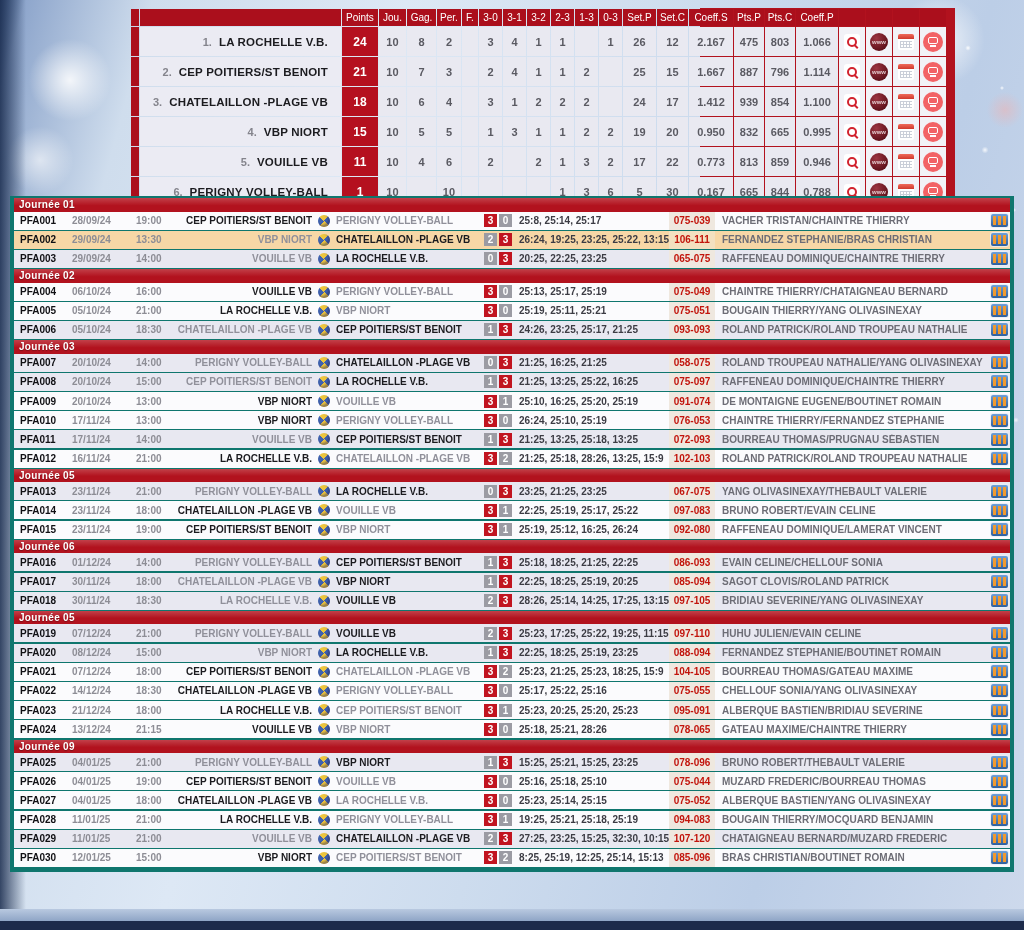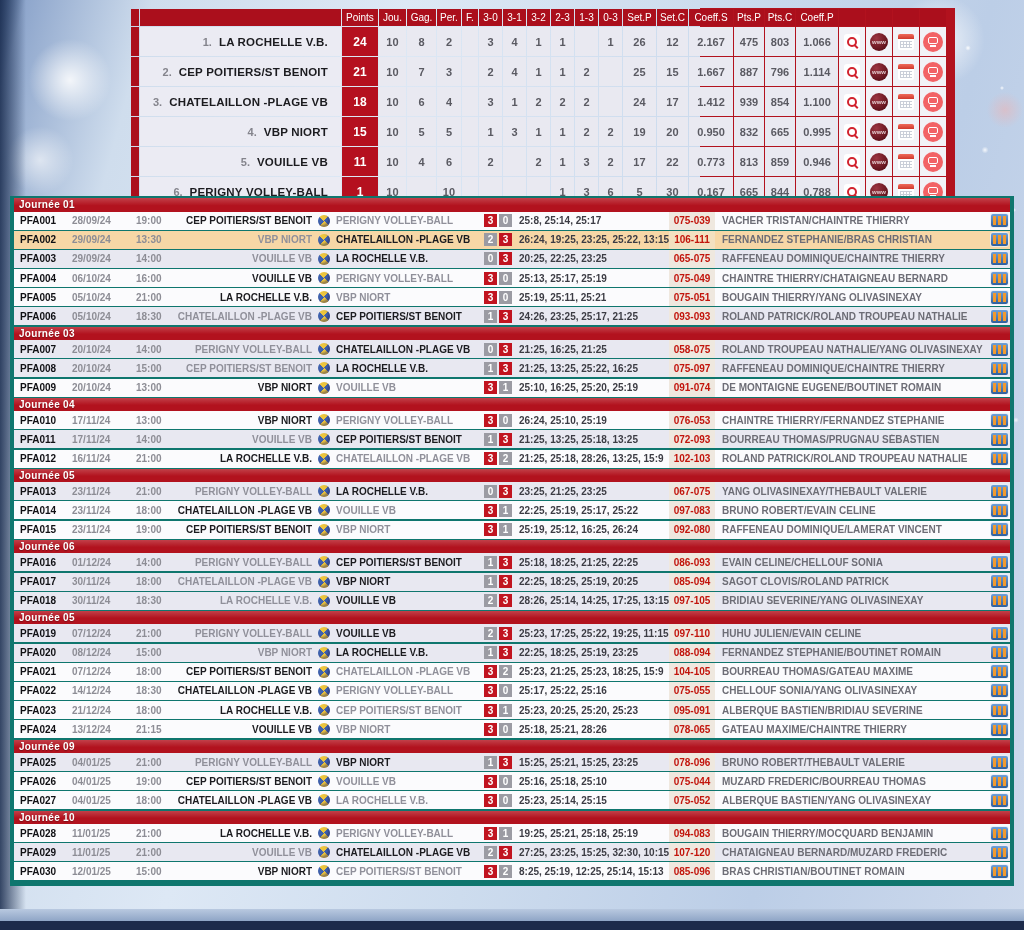--- a/index.html
+++ b/index.html
@@ -327,20 +327,21 @@
       <div class="m-away"><span class="tw">LA ROCHELLE V.B.</span></div>
       <div class="sb lose">0</div>
       <div class="sb win">3</div>
       <div class="m-sets">20:25, 22:25, 23:25</div>
       <div class="m-total">065-075</div>
       <div class="m-refs">RAFFENEAU DOMINIQUE/CHAINTRE THIERRY</div>
       <div class="m-sheetc">
         <span class="ico-sheet"></span>
       </div>
     </div>
+    <div class="jheader">Journée 02</div>
     <div class="mrow">
       <div class="m-code">PFA004</div>
       <div class="m-date">06/10/24</div>
       <div class="m-time">16:00</div>
       <div class="m-home"><span class="tw">VOUILLE VB</span></div>
       <div class="m-ballc">
         <span class="ball"></span>
       </div>
       <div class="m-away"><span class="tl">PERIGNY VOLLEY-BALL</span></div>
       <div class="sb win">3</div>
@@ -436,21 +437,20 @@
       <div class="m-away"><span class="tl">VOUILLE VB</span></div>
       <div class="sb win">3</div>
       <div class="sb lose">1</div>
       <div class="m-sets">25:10, 16:25, 25:20, 25:19</div>
       <div class="m-total">091-074</div>
       <div class="m-refs">DE MONTAIGNE EUGENE/BOUTINET ROMAIN</div>
       <div class="m-sheetc">
         <span class="ico-sheet"></span>
       </div>
     </div>
-    <div class="jheader">Journée 04</div>
     <div class="mrow">
       <div class="m-code">PFA010</div>
       <div class="m-date">17/11/24</div>
       <div class="m-time">13:00</div>
       <div class="m-home"><span class="tw">VBP NIORT</span></div>
       <div class="m-ballc">
         <span class="ball"></span>
       </div>
       <div class="m-away"><span class="tl">PERIGNY VOLLEY-BALL</span></div>
       <div class="sb win">3</div>
@@ -765,21 +765,20 @@
       <div class="m-away"><span class="tl">LA ROCHELLE V.B.</span></div>
       <div class="sb win">3</div>
       <div class="sb lose">0</div>
       <div class="m-sets">25:23, 25:14, 25:15</div>
       <div class="m-total">075-052</div>
       <div class="m-refs">ALBERQUE BASTIEN/YANG OLIVASINEXAY</div>
       <div class="m-sheetc">
         <span class="ico-sheet"></span>
       </div>
     </div>
-    <div class="jheader">Journée 10</div>
     <div class="mrow">
       <div class="m-code">PFA028</div>
       <div class="m-date">11/01/25</div>
       <div class="m-time">21:00</div>
       <div class="m-home"><span class="tw">LA ROCHELLE V.B.</span></div>
       <div class="m-ballc">
         <span class="ball"></span>
       </div>
       <div class="m-away"><span class="tl">PERIGNY VOLLEY-BALL</span></div>
       <div class="sb win">3</div>

